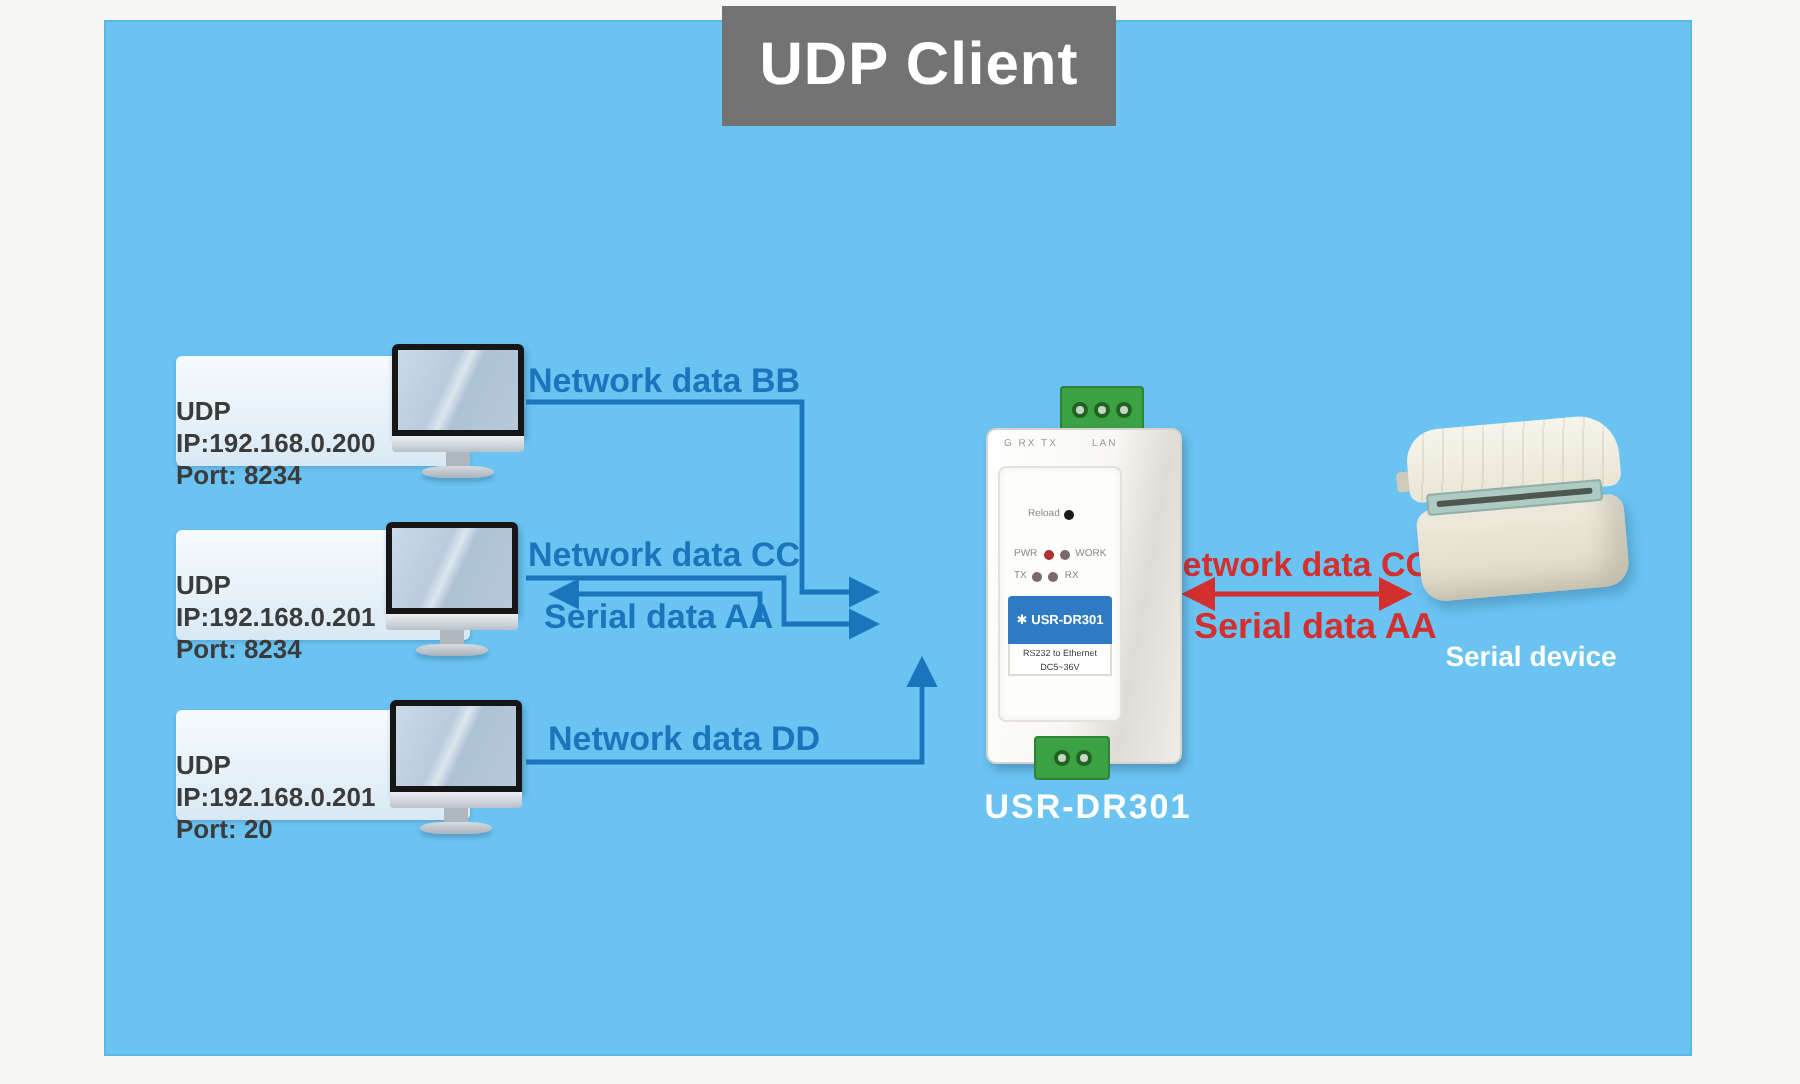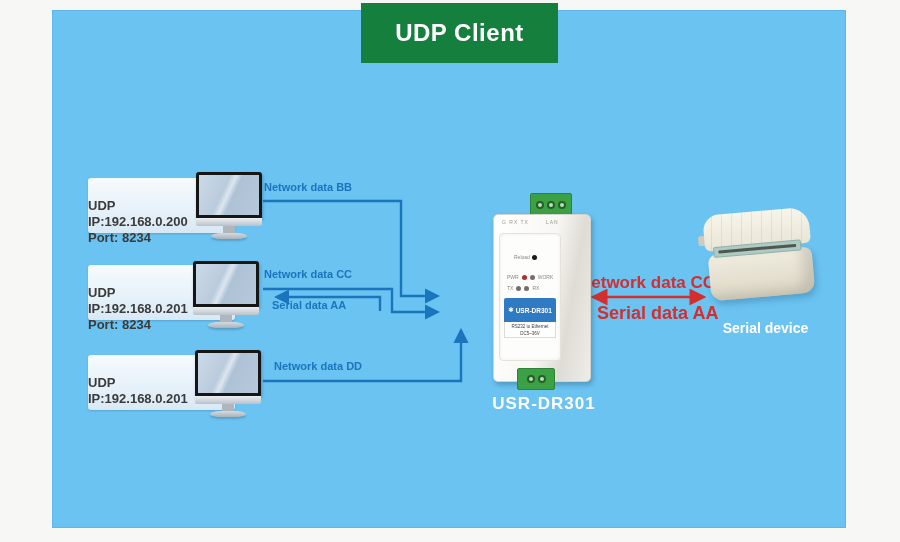--- a/index.html
+++ b/index.html
@@ -1,41 +1,41 @@
 <!DOCTYPE html>
 <html><head>
 <meta charset="utf-8">
 <style>
   html,body{margin:0;padding:0;background:#F7F8F5;}
   #stage{position:relative;width:900px;height:542px;background:#F7F8F5;overflow:hidden;
          font-family:"Liberation Sans","DejaVu Sans",sans-serif;}
   .panel{position:absolute;left:52px;top:10px;width:794px;height:518px;background:#6BC3F1;
          border:1px solid #5CB6E7;box-sizing:border-box;}
-  .title{position:absolute;left:361px;top:3px;width:197px;height:60px;background:#15803d;
-         color:#FFFFFF;font-size:24px;font-weight:bold;text-align:center;line-height:60px;
+  .title{position:absolute;left:361px;top:3px;width:197px;height:60px;background:#737373;
+         color:#FFFFFF;font-size:30px;font-weight:bold;text-align:center;line-height:60px;
          letter-spacing:0.5px;}
   
   .infobox{position:absolute;left:88px;width:147px;height:55px;border-radius:3px;
            background:linear-gradient(180deg,#F6FBFE 0%,#E3EFF8 70%,#D8E8F4 100%);
            box-shadow:0 1px 2px rgba(30,80,120,.25);
            text-align:left;color:#3B3B3B;font-weight:bold;font-size:13px;line-height:16px;
            padding-top:20px;box-sizing:border-box;}
   
   .monitor{position:absolute;width:66px;}
   .mscreen{width:66px;height:46px;background:#161616;border-radius:3px 3px 0 0;
            padding:3px;box-sizing:border-box;box-shadow:1px 2px 3px rgba(20,60,90,.35);}
   .mglass{width:100%;height:100%;
           background:linear-gradient(115deg,#CBDAE8 0%,#BACBDD 40%,#DCE6EF 48%,#AEC2D6 56%,#B7C9DB 100%);}
   .mchin{width:66px;height:8px;background:linear-gradient(180deg,#EDF0F3,#B9C1C9);
          border-radius:0 0 2px 2px;}
   .mneck{width:12px;height:7px;background:#AEB6BE;margin:0 auto;}
   .mbase{width:36px;height:6px;background:linear-gradient(180deg,#D6DBE0,#AAB2BA);
          border-radius:50%/80%;margin:0 auto;box-shadow:0 2px 2px rgba(20,60,90,.25);}
   
-  .flbl{position:absolute;color:#1B75BC;font-size:11px;font-weight:bold;white-space:nowrap;}
+  .flbl{position:absolute;color:#1B75BC;font-size:17px;font-weight:bold;white-space:nowrap;}
   .serialport{position:absolute;left:438px;top:271px;width:56px;color:#1B75BC;font-size:19px;
               font-weight:bold;text-align:center;line-height:22px;}
   .rlbl{position:absolute;color:#D32F2F;font-weight:bold;white-space:nowrap;}
   svg.lines{position:absolute;left:0;top:0;pointer-events:none;}
   
   .device{position:absolute;left:493px;top:192px;width:100px;height:206px;}
   .dterm{position:absolute;background:#3CA044;border-radius:2px;display:flex;align-items:center;
          justify-content:center;gap:3px;border:1px solid #2E8336;box-sizing:border-box;}
   .dterm.top{left:37px;top:1px;width:42px;height:23px;}
   .dterm.bot{left:24px;top:176px;width:38px;height:22px;z-index:3;}
@@ -115,20 +115,21 @@
         <div class="mglass"></div>
       </div>
     <div class="mchin"></div>
     <div class="mneck"></div>
     <div class="mbase"></div>
   </div>
 
   <div class="infobox" style="top:355px">
     <div>UDP</div>
     <div>IP:192.168.0.201</div>
+    <div>Port: 20</div>
   </div>
   <div class="monitor" style="left:195px;top:350px">
     <div class="mscreen">
         <div class="mglass"></div>
       </div>
     <div class="mchin"></div>
     <div class="mneck"></div>
     <div class="mbase"></div>
   </div>
 

